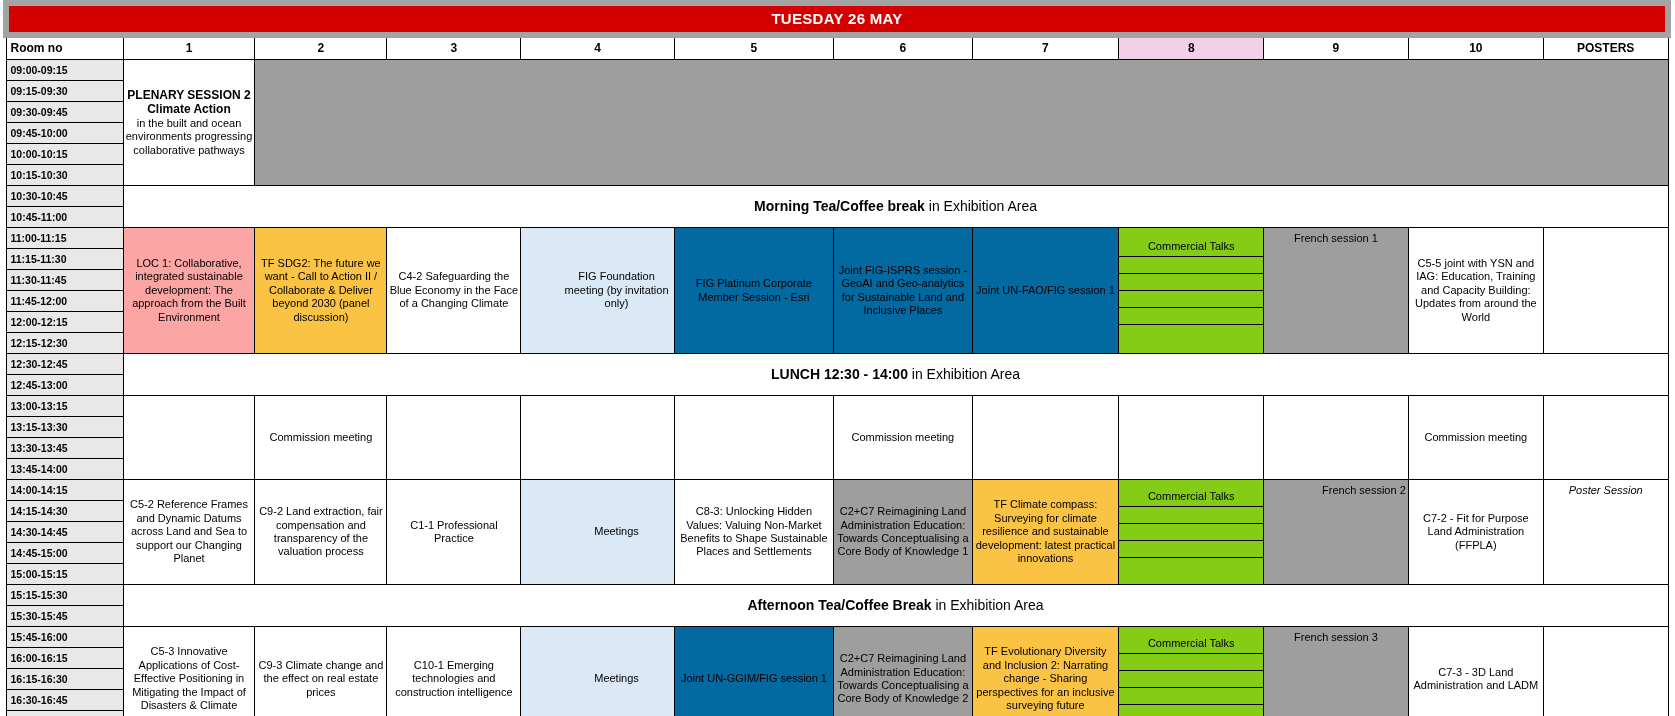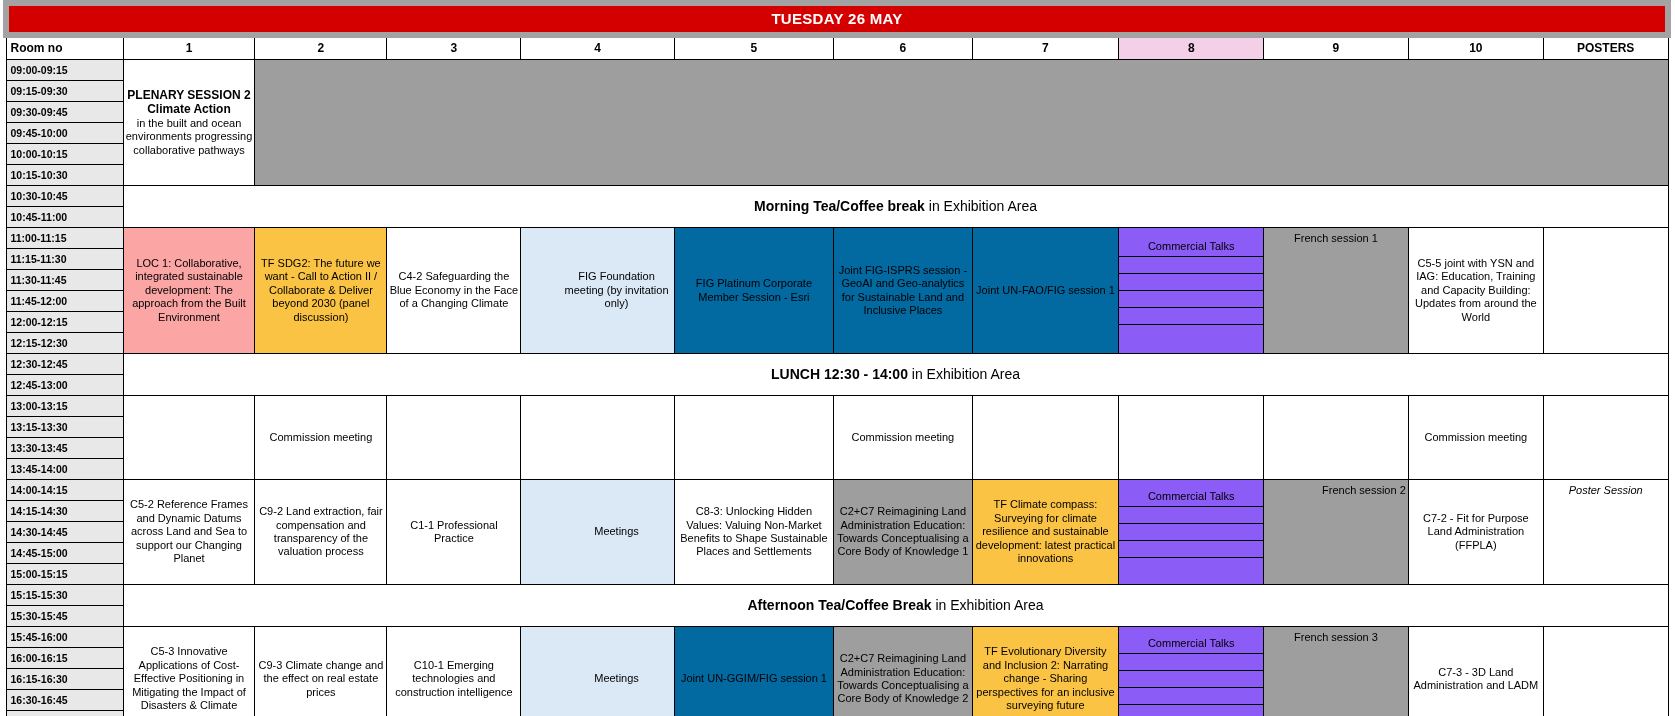--- a/index.html
+++ b/index.html
@@ -11,21 +11,21 @@
   .hdr{font-weight:bold;font-size:12px;height:19px;background:#fff;}
   .hdr.pink{background:#f4cfe8;}
   .timecell{background:#e8e8e8;font-weight:bold;font-size:10.5px;text-align:left;padding-left:4px;height:18px;}
   .gray{background:#9e9e9e;}
   .break{font-size:14px;font-weight:bold;height:22px;}
   .break span.norm{font-weight:normal;}
   .yellow{background:#fca5a5;margin-left:15px;}
   .orange{background:#fbc343;}
   .blue{background:#dbe9f7;padding-left:40px;}
   .green{background:#0369a1;}
-  .pink{background:#8b5cf6;}
+  .pink{background:#84cc16;}
   .white{background:#fff;}
   .sess{font-size:11px;}
   .plenary{font-size:11px;}
   .plenary b{font-size:12px;}
   .lines{padding:0;}
   .lines .row{border-bottom:1px solid #000;height:16px;}
   .lines .row:last-child{border-bottom:none;}
 </style>
 </head>
 <body>

